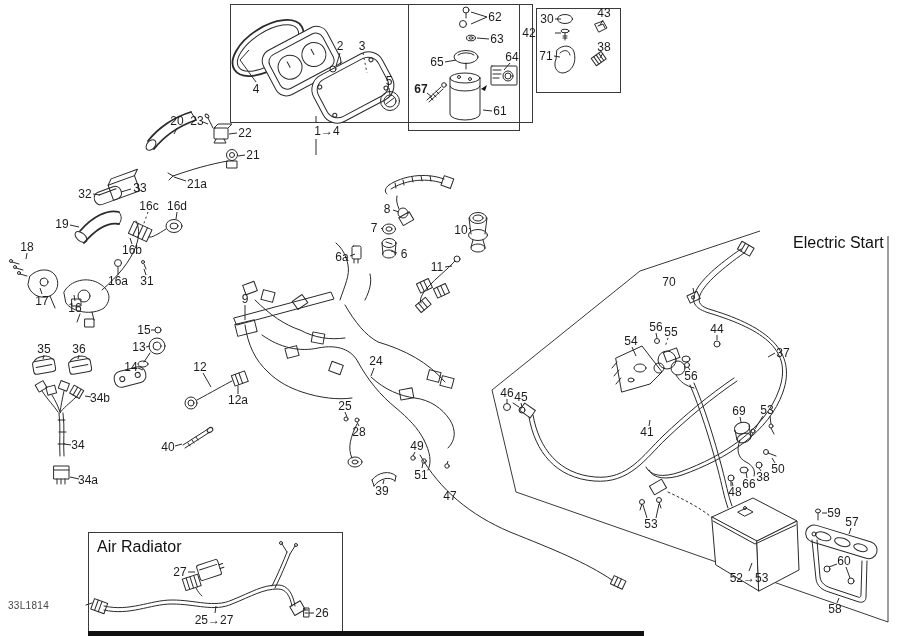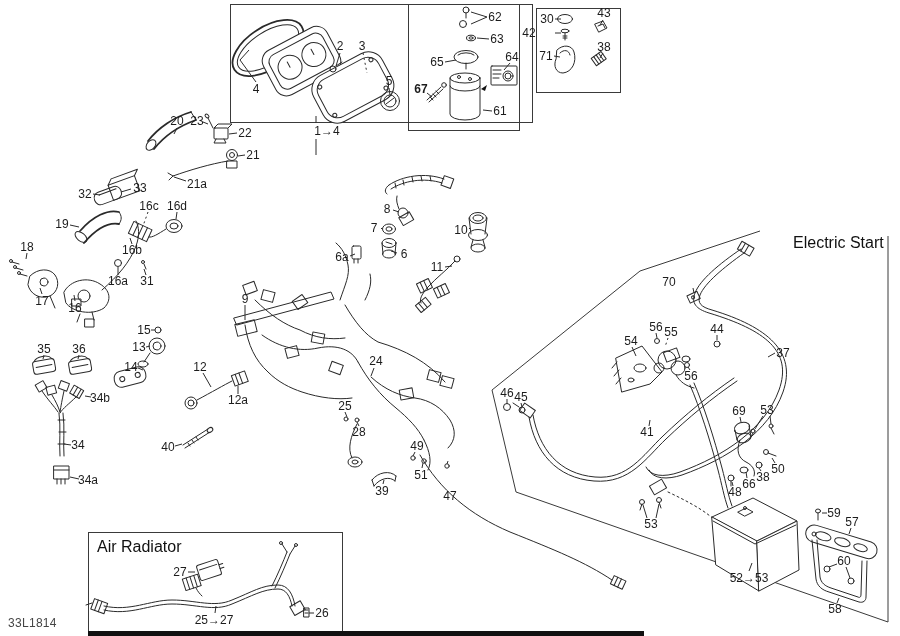--- a/index.html
+++ b/index.html
@@ -3,21 +3,21 @@
 <meta charset="utf-8">
 <style>
   html,body{margin:0;padding:0;background:#fff;}
   #page{position:relative;width:900px;height:636px;background:#fff;overflow:hidden;
         font-family:"Liberation Sans",sans-serif;color:#1c1c1c;}
   #diagram-svg{position:absolute;left:0;top:0;}
   #callout-layer{position:absolute;left:0;top:0;width:900px;height:636px;pointer-events:none;}
   .callout{position:absolute;transform:translate(-50%,-50%);font-size:12px;line-height:1;
            color:#1c1c1c;white-space:nowrap;}
   .region-label{position:absolute;font-size:16px;color:#111;white-space:nowrap;}
-  #page-code{position:absolute;left:8px;top:600px;font-size:12px;color:#454545;letter-spacing:.3px;margin-top:16px;}
+  #page-code{position:absolute;left:8px;top:600px;font-size:10px;color:#454545;letter-spacing:.3px;}
   #leader-layer line{stroke:#2c2c2c;stroke-width:1;}
   .art{stroke:#2a2a2a;fill:none;stroke-width:1;stroke-linecap:round;stroke-linejoin:round;}
   .thick{stroke-width:1.8;}
   .boxline{stroke:#3a3a3a;fill:none;stroke-width:1;}
   .fillw{fill:#ffffff;}
   .dark{fill:#111;stroke:none;}
 </style>
 </head>
 <body>
 

